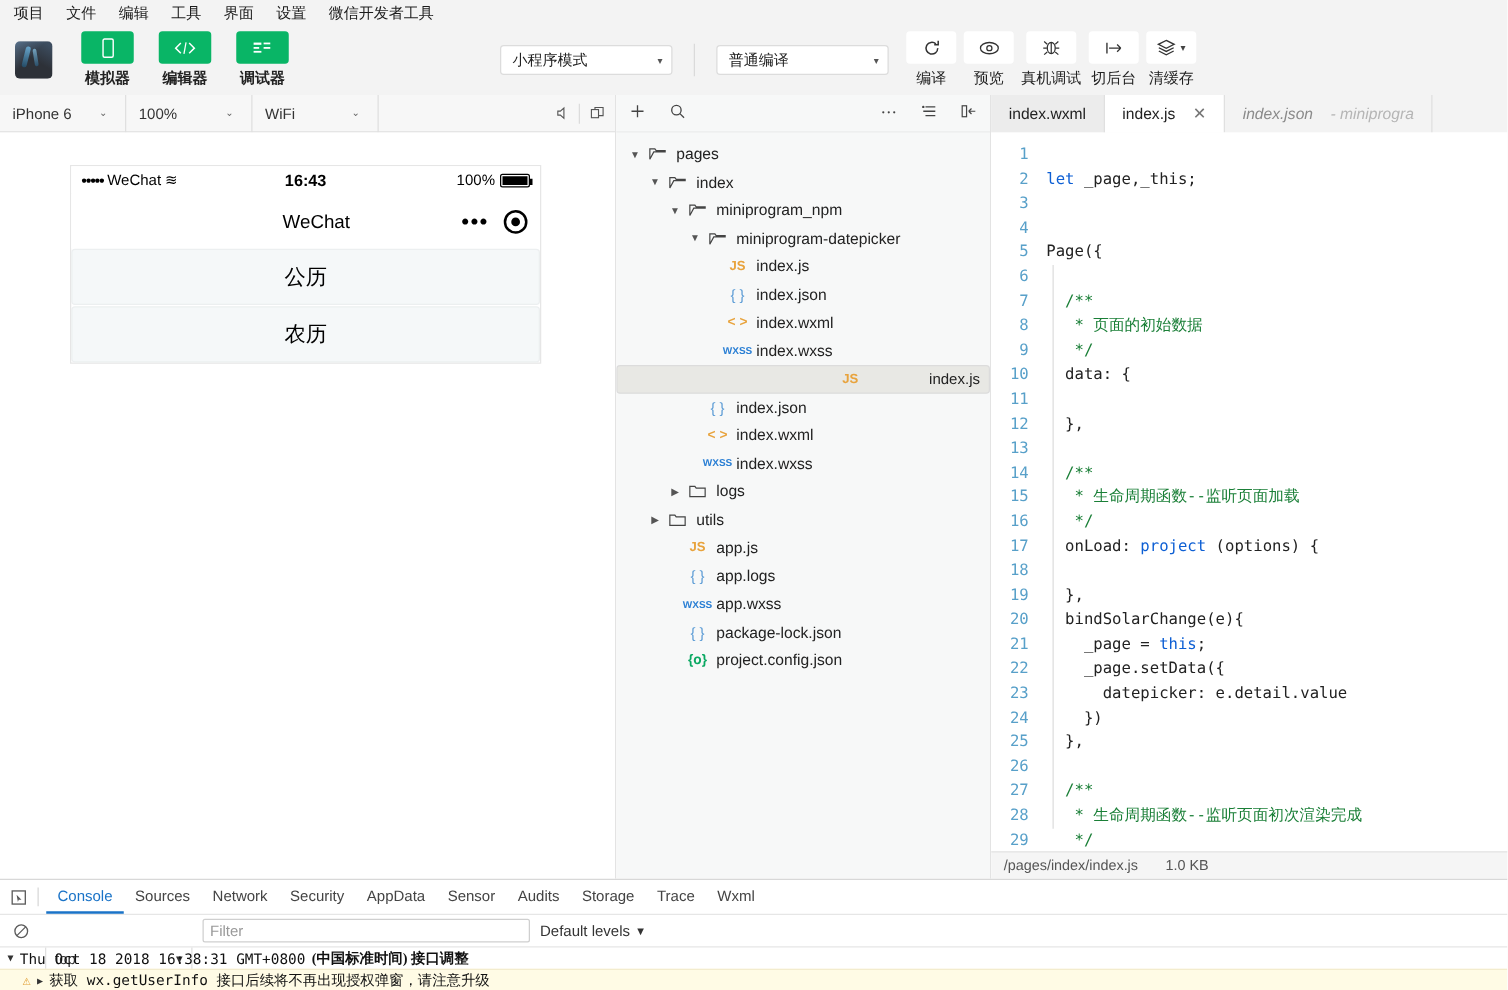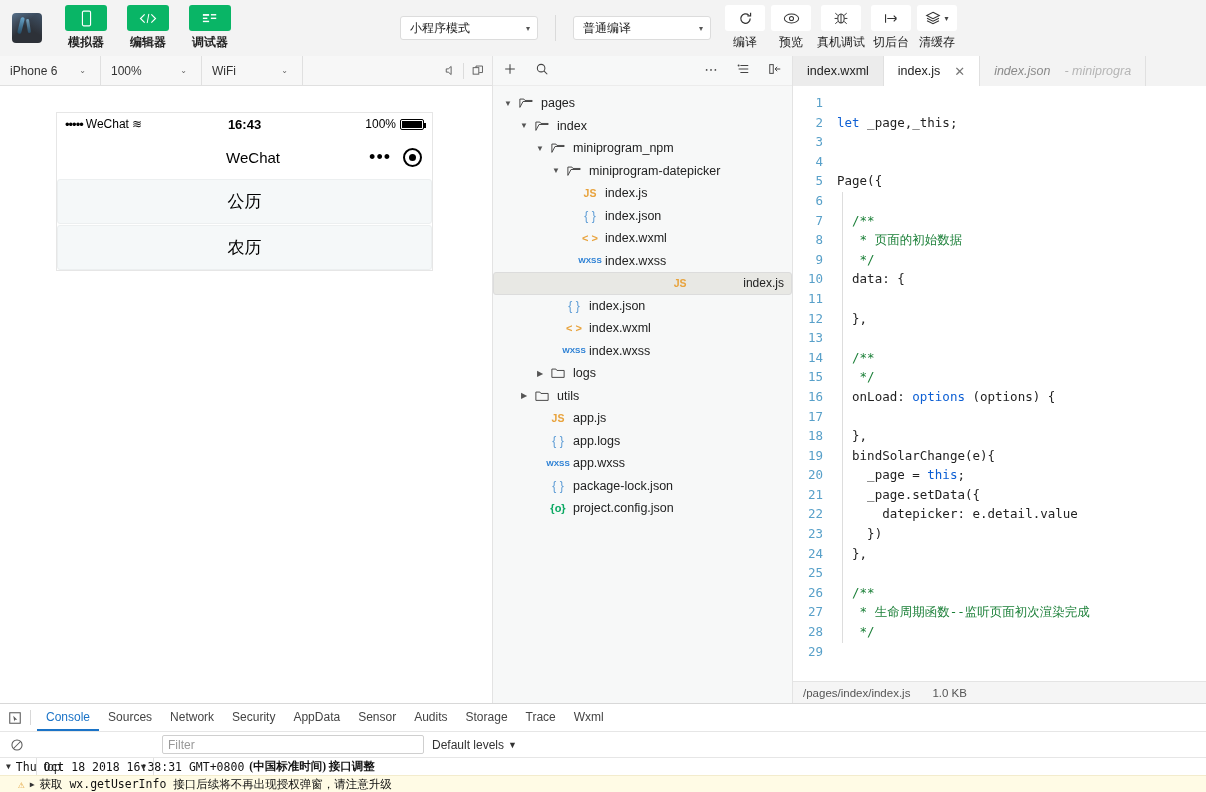--- a/index.html
+++ b/index.html
@@ -177,20 +177,29 @@
   .crow .arr { font-size: 8px; color: #333; }
   .crow.warn { background: #fffbe5; border-top: 1px solid #f3eccd; padding-left: 18px; }
   .wicon { color: #e2a33c; font-size: 11px; }
   .cn { font-family: Liberation Serif, serif; font-weight: bold; font-size: 11.5px; }
 </style>
 </head>
 <body>
 
 <div class="app">
 
+  <div class="menubar" id="menubar">
+      <span class="mi">项目</span>
+      <span class="mi">文件</span>
+      <span class="mi">编辑</span>
+      <span class="mi">工具</span>
+      <span class="mi">界面</span>
+      <span class="mi">设置</span>
+      <span class="mi">微信开发者工具</span>
+    </div>
 
   <div class="toolbar">
     <div class="appicon"></div>
     <div class="tgroup" id="modebtns">
         <div class="tbtn">
           <div class="sq">
             <svg width="13" height="17" viewBox="0 0 16 20">
               <rect x="3" y="1" width="10" height="18" rx="1.5" fill="none" stroke="#fff" stroke-width="1.4"></rect>
             </svg>
           </div>
@@ -603,22 +612,23 @@
             <div class="ln"><span>Page({</span></div>
             <div class="ln">&nbsp;</div>
             <div class="ln"><span class="cm">  /**</span></div>
             <div class="ln"><span class="cm">   * 页面的初始数据</span></div>
             <div class="ln"><span class="cm">   */</span></div>
             <div class="ln"><span>  data: {</span></div>
             <div class="ln">&nbsp;</div>
             <div class="ln"><span>  },</span></div>
             <div class="ln">&nbsp;</div>
             <div class="ln"><span class="cm">  /**</span></div>
+            <div class="ln"><span class="cm">   * 生命周期函数--监听页面加载</span></div>
             <div class="ln"><span class="cm">   */</span></div>
-            <div class="ln"><span>  onLoad: </span><span class="kw">options</span><span> (options) {</span></div>
+            <div class="ln"><span>  onLoad: </span><span class="kw">project</span><span> (options) {</span></div>
             <div class="ln">&nbsp;</div>
             <div class="ln"><span>  },</span></div>
             <div class="ln"><span>  bindSolarChange(e){</span></div>
             <div class="ln"><span>    _page = </span><span class="kw">this</span><span>;</span></div>
             <div class="ln"><span>    _page.setData({</span></div>
             <div class="ln"><span>      datepicker: e.detail.value</span></div>
             <div class="ln"><span>    })</span></div>
             <div class="ln"><span>  },</span></div>
             <div class="ln">&nbsp;</div>
             <div class="ln"><span class="cm">  /**</span></div>

